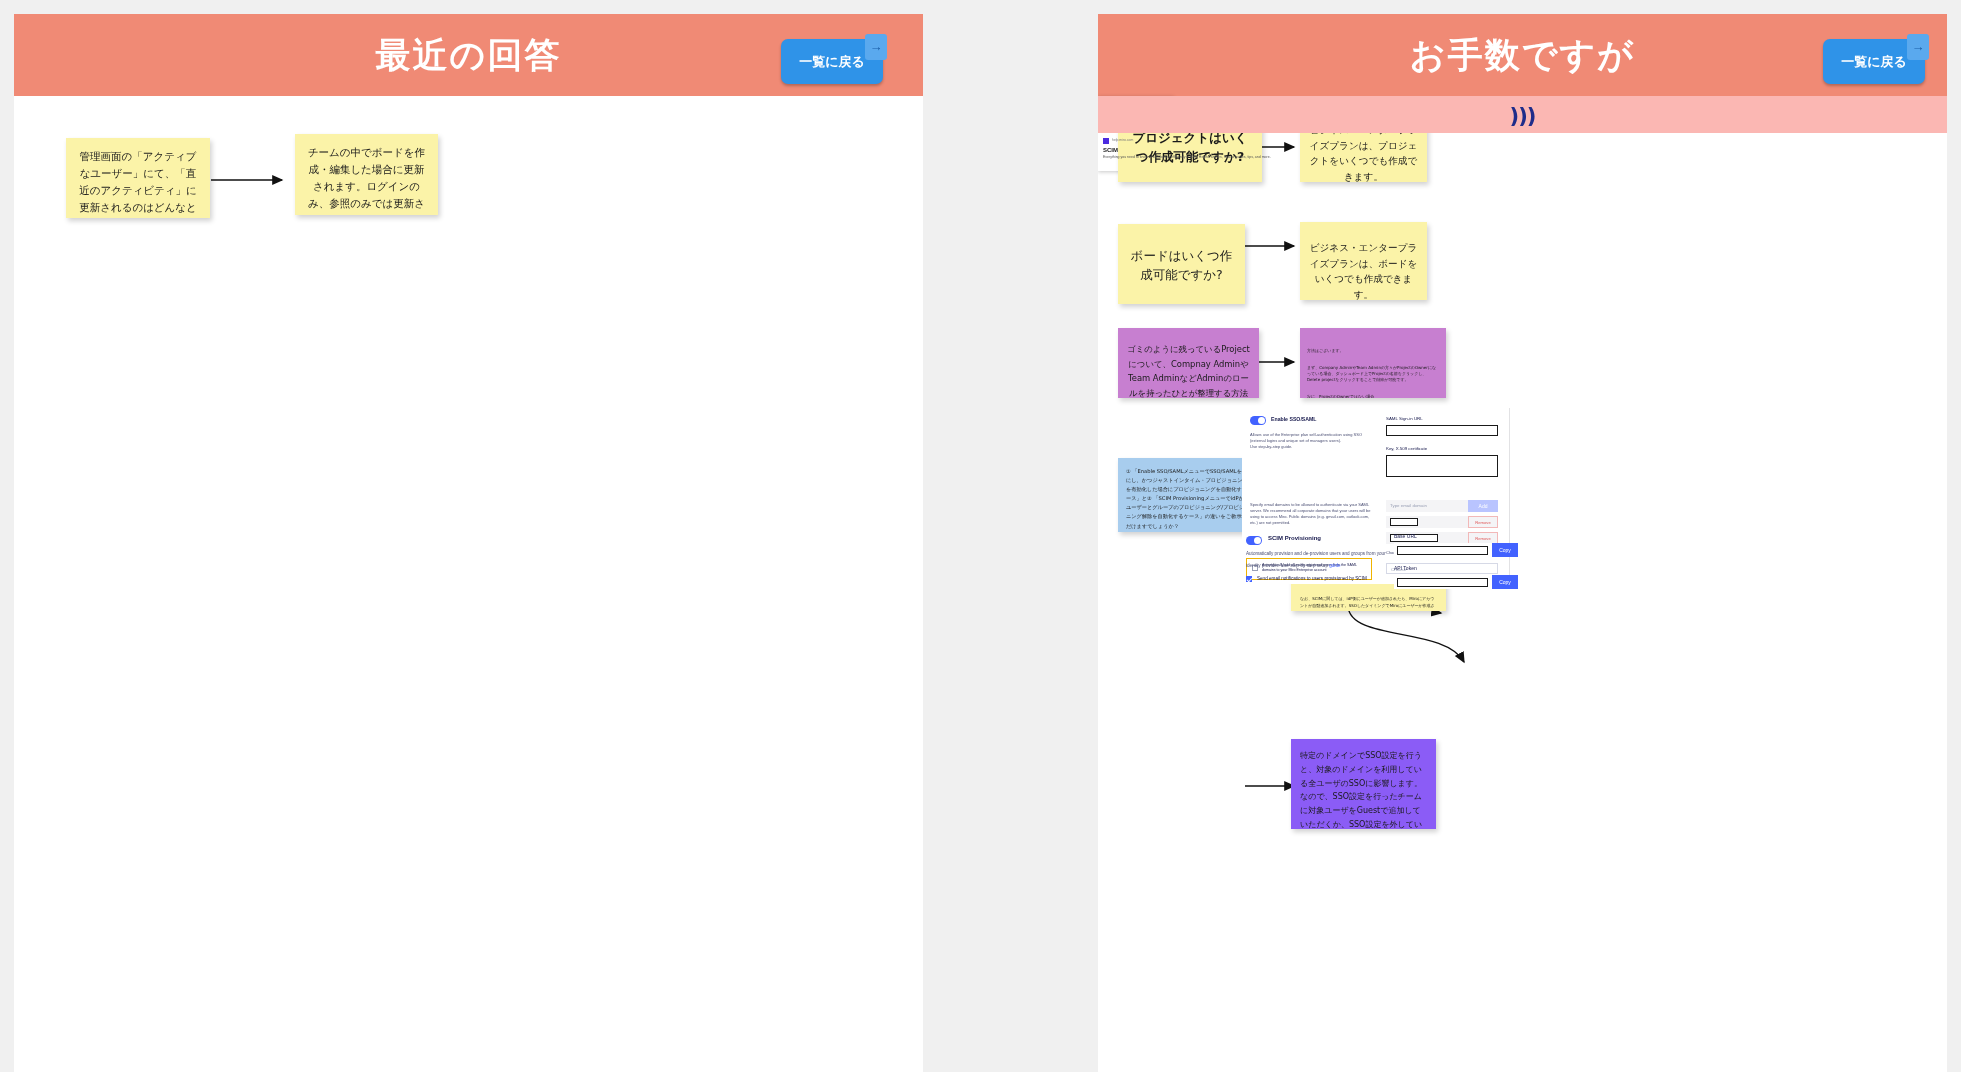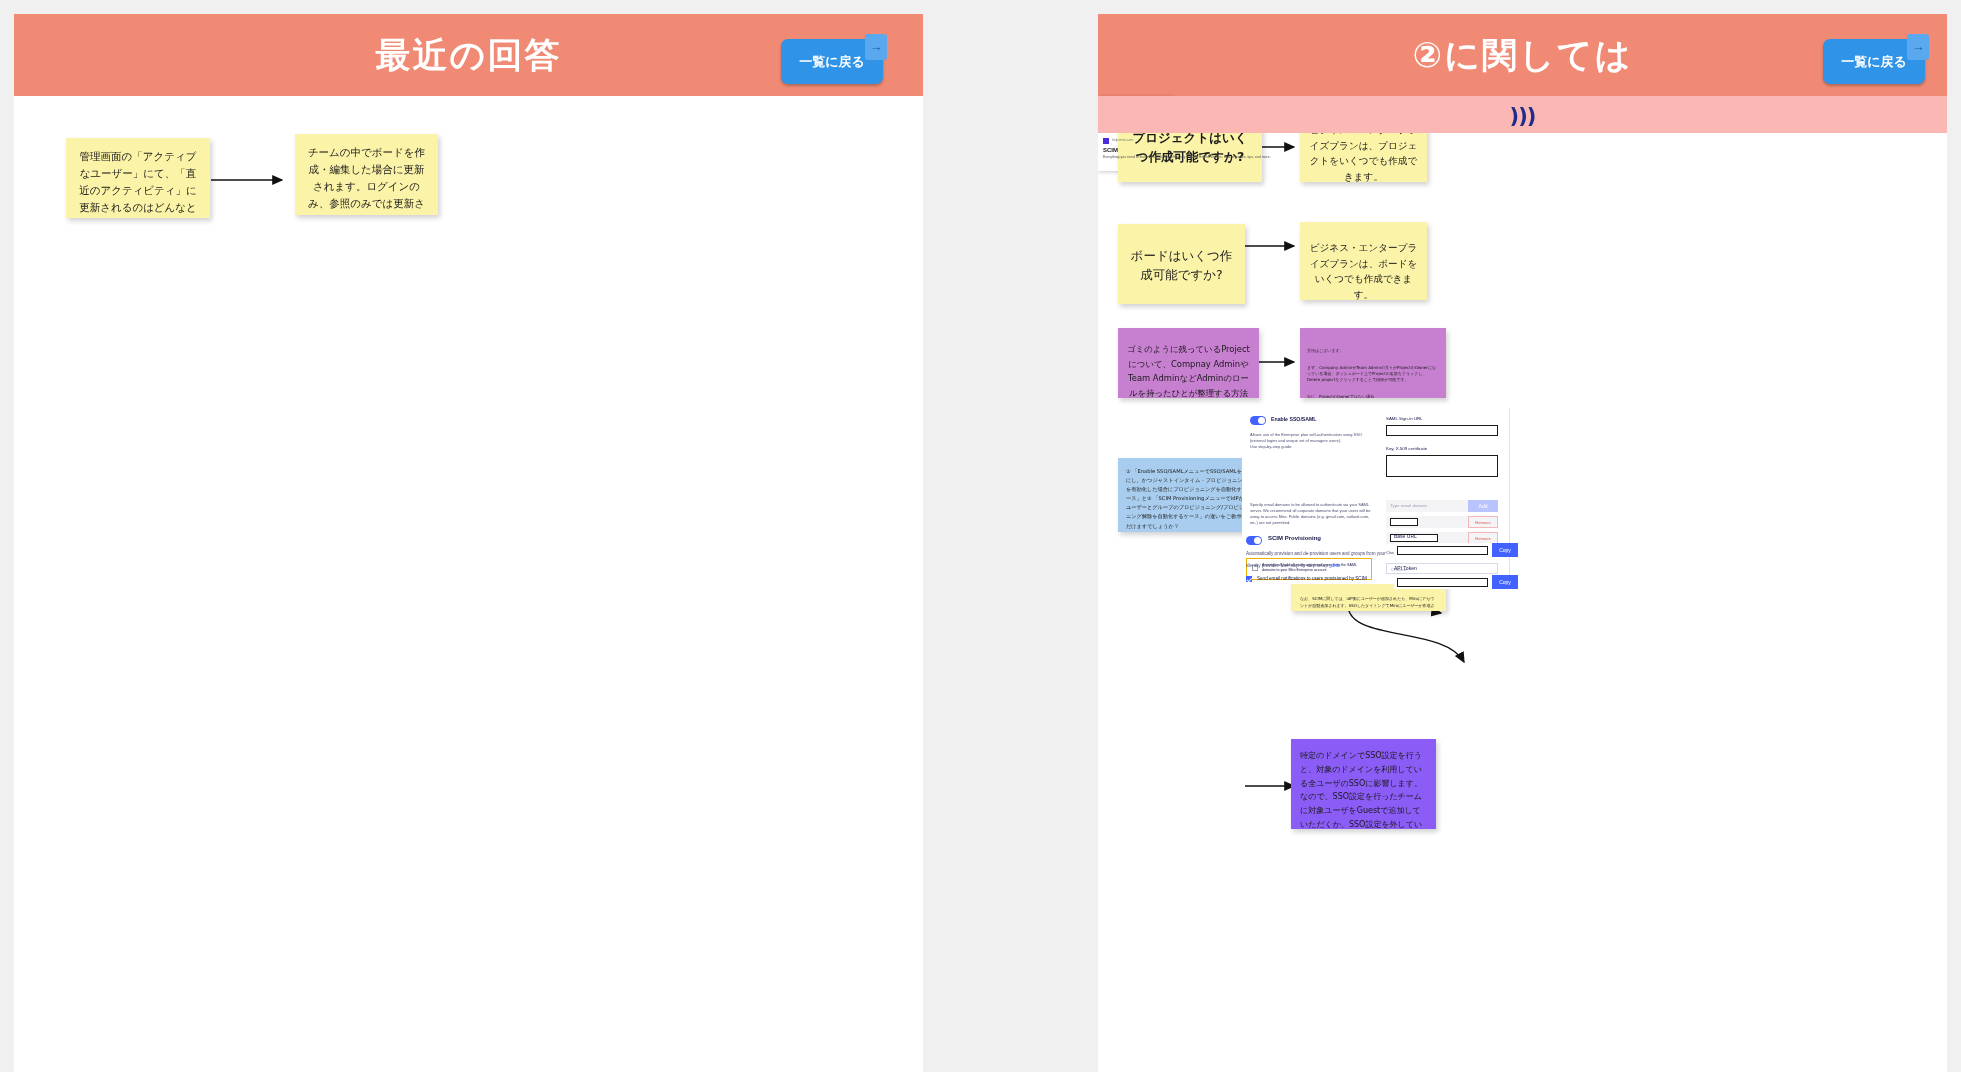--- a/index.html
+++ b/index.html
@@ -114,21 +114,21 @@
     </svg>
 
     <div class="note y ctr" style="left:52px;top:42px;width:144px;height:80px;padding:10px 9px;font-size:10.5px;line-height:1.62;">管理画面の「アクティブなユーザー」にて、「直近のアクティビティ」に更新されるのはどんなときですか？</div>
 
     <div class="note y ctr" style="left:281px;top:38px;width:143px;height:81px;padding:10px 9px;font-size:10.5px;line-height:1.62;">チームの中でボードを作成・編集した場合に更新されます。ログインのみ、参照のみでは更新されません。</div>
   </div>
 </div>
 
 <div class="panel" id="panel-past">
   <div class="panel-header">
-    <div class="panel-title">②に関しては</div>
+    <div class="panel-title">お手数ですが</div>
     <div class="back-btn">
       <div class="lbl">一覧に戻る</div>
       <div class="corner">→</div>
     </div>
   </div>
 
   <div class="canvas">
     <svg class="arrows">
       <defs>
         <marker id="ah2" markerWidth="9" markerHeight="9" refX="7" refY="4.2" orient="auto">

